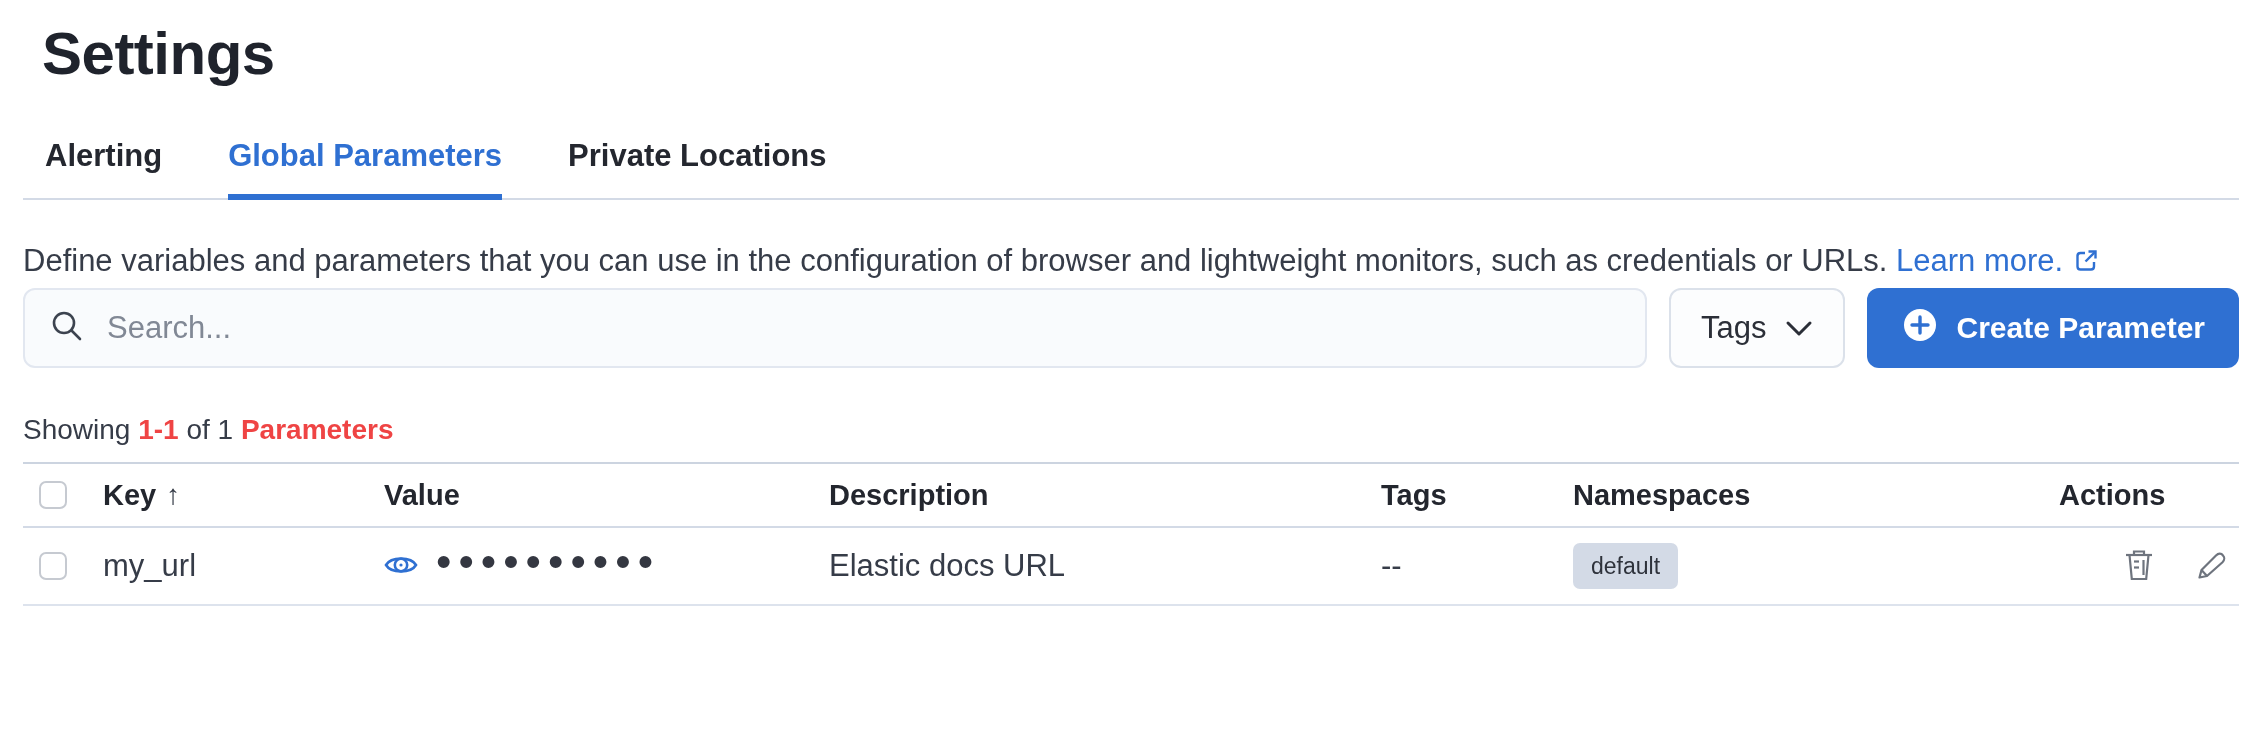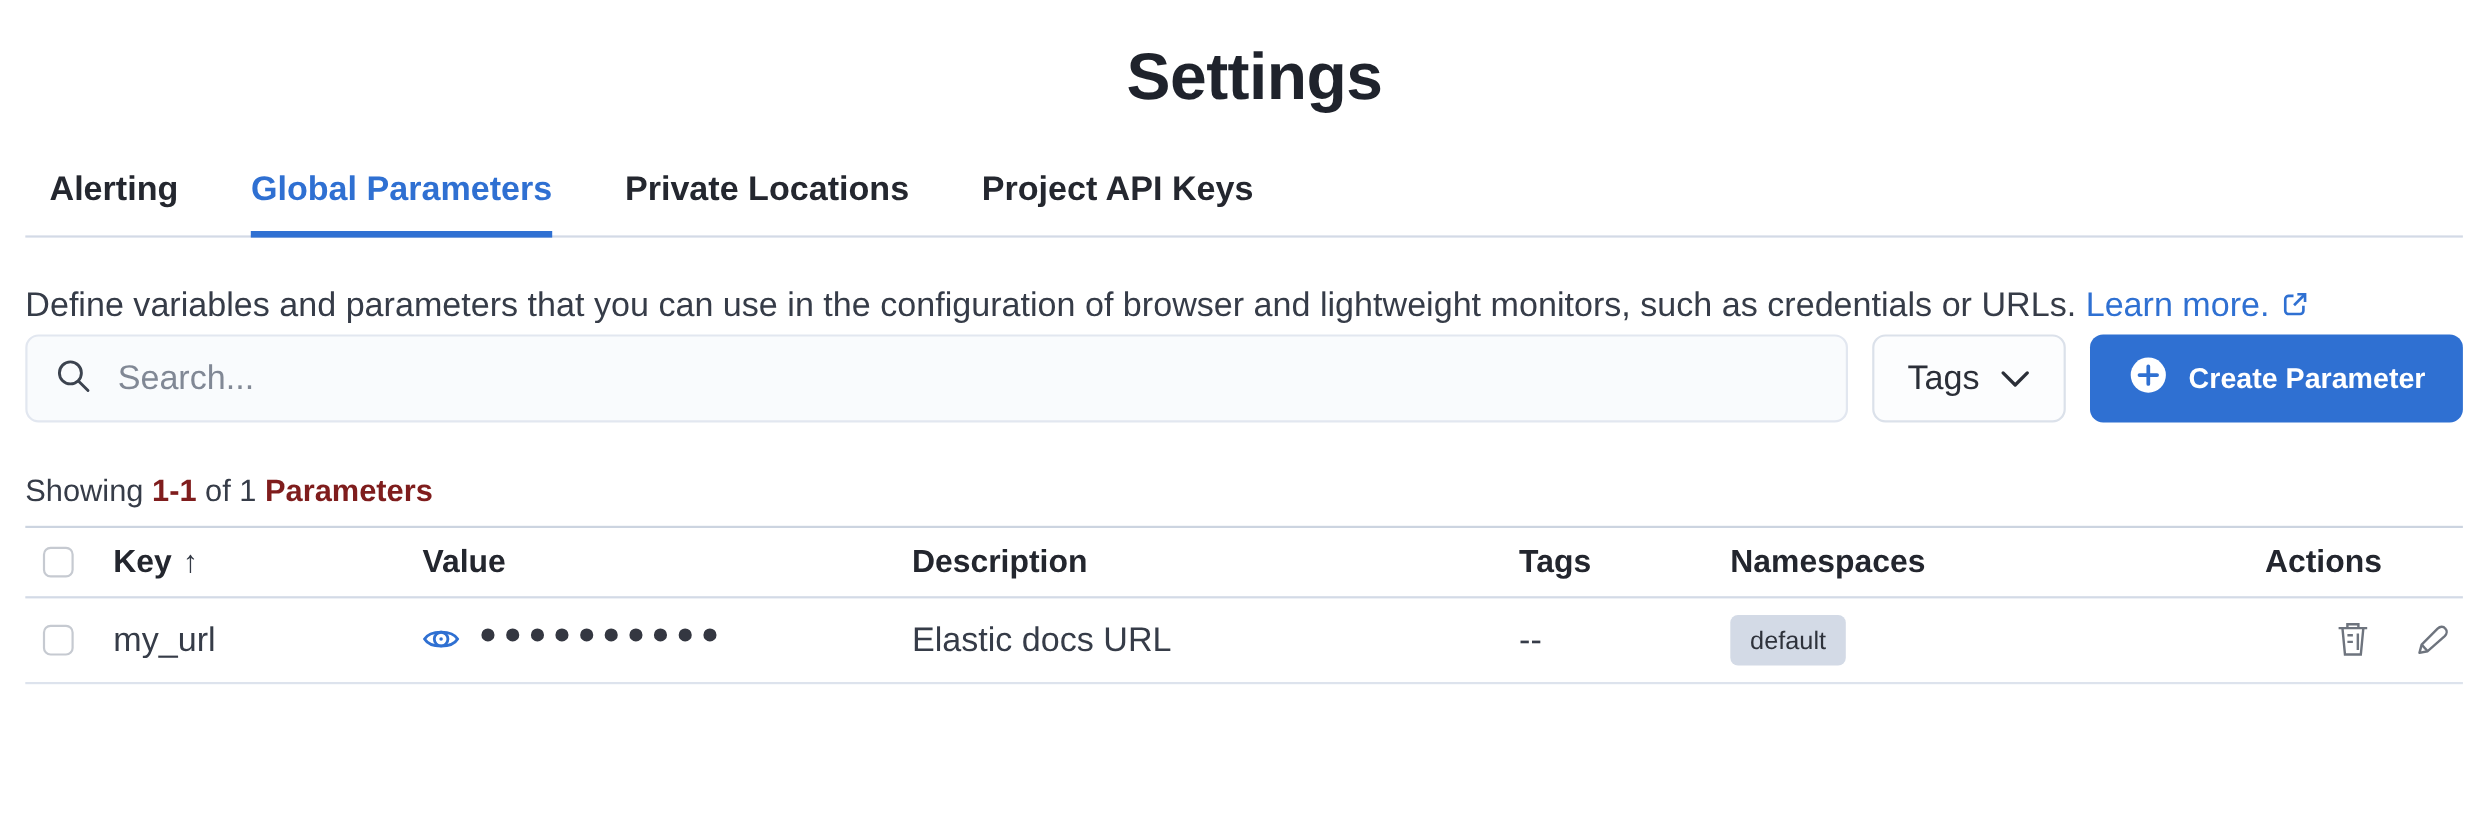--- a/index.html
+++ b/index.html
@@ -16,22 +16,22 @@
   }
   *{box-sizing:border-box;}
   html,body{margin:0;padding:0;}
   body{
     width:2262px;height:754px;overflow:hidden;background:#fff;
     font-family:"Liberation Sans",sans-serif;color:var(--text-body);
   }
   .page{padding:0 23px;}
 
   .page-title{
-    margin:38px 0 0 19px;font-size:60px;line-height:64px;font-weight:700;
-    color:var(--text-strong);letter-spacing:-0.5px;text-align:center;
+    margin:22px 0 0 19px;font-size:60px;line-height:64px;font-weight:700;
+    color:var(--text-strong);letter-spacing:-0.5px;
   }
 
   .tabs{
     display:flex;gap:66px;margin-top:52px;padding-left:22px;
     border-bottom:2px solid var(--divider);
   }
   .tab{
     font-size:31px;line-height:36px;font-weight:700;color:#24272f;
     padding-bottom:20px;border-bottom:6px solid transparent;margin-bottom:-2px;
     cursor:pointer;white-space:nowrap;
@@ -56,26 +56,26 @@
   }
   .search-box input::placeholder{color:#81889557;color:#818895;}
   .btn-tags{
     height:80px;display:flex;align-items:center;gap:18px;padding:0 30px;
     background:#fcfdfe;border:2px solid #dbe1ea;border-radius:12px;
     font-size:31px;color:#2b2f38;cursor:pointer;white-space:nowrap;
   }
   .btn-create{
     height:80px;display:flex;align-items:center;gap:18px;padding:0 34px;
     background:var(--accent);border:none;border-radius:12px;
-    font-size:26px;font-weight:600;color:#fff;cursor:pointer;white-space:nowrap;
+    font-size:30px;font-weight:600;color:#fff;cursor:pointer;white-space:nowrap;
     font-family:"Liberation Sans",sans-serif;
   }
 
   .summary{margin-top:46px;font-size:28px;color:var(--text-body);}
-  .summary b{font-weight:700;color:#7f1d1d;}
+  .summary b{font-weight:700;color:#ef4444;}
 
   .table{margin-top:16px;border-top:2px solid #ccd4e0;}
   .thead{
     display:flex;align-items:center;height:64px;
     border-bottom:2px solid var(--divider);
     font-size:29px;font-weight:700;color:#23262e;
   }
   .trow{
     display:flex;align-items:center;height:78px;
     border-bottom:2px solid var(--row-divider);
@@ -112,21 +112,20 @@
 <body>
 
 <div class="page">
 
   <h1 class="page-title">Settings</h1>
 
   <div class="tabs">
     <div class="tab">Alerting</div>
     <div class="tab active">Global Parameters</div>
     <div class="tab">Private Locations</div>
-    <div class="tab">Project API Keys</div>
   </div>
 
   <div class="description">
     <span>Define variables and parameters that you can use in the configuration of browser and lightweight monitors, such as credentials or URLs.</span>
     <a href="#"><span>Learn more.</span><span class="ext-icon"><svg width="27" height="27" viewBox="0 0 27 27" fill="none">
             <path d="M12 6H7.5C5.8 6 4.5 7.3 4.5 9v10.5c0 1.7 1.3 3 3 3H18c1.7 0 3-1.3 3-3V15" stroke="#2f70d2" stroke-width="2.4"></path>
             <path d="M15.5 4.5h7v7" stroke="#2f70d2" stroke-width="2.4"></path>
             <path d="M22 5L12.5 14.5" stroke="#2f70d2" stroke-width="2.4"></path>
           </svg></span></a>
   </div>

